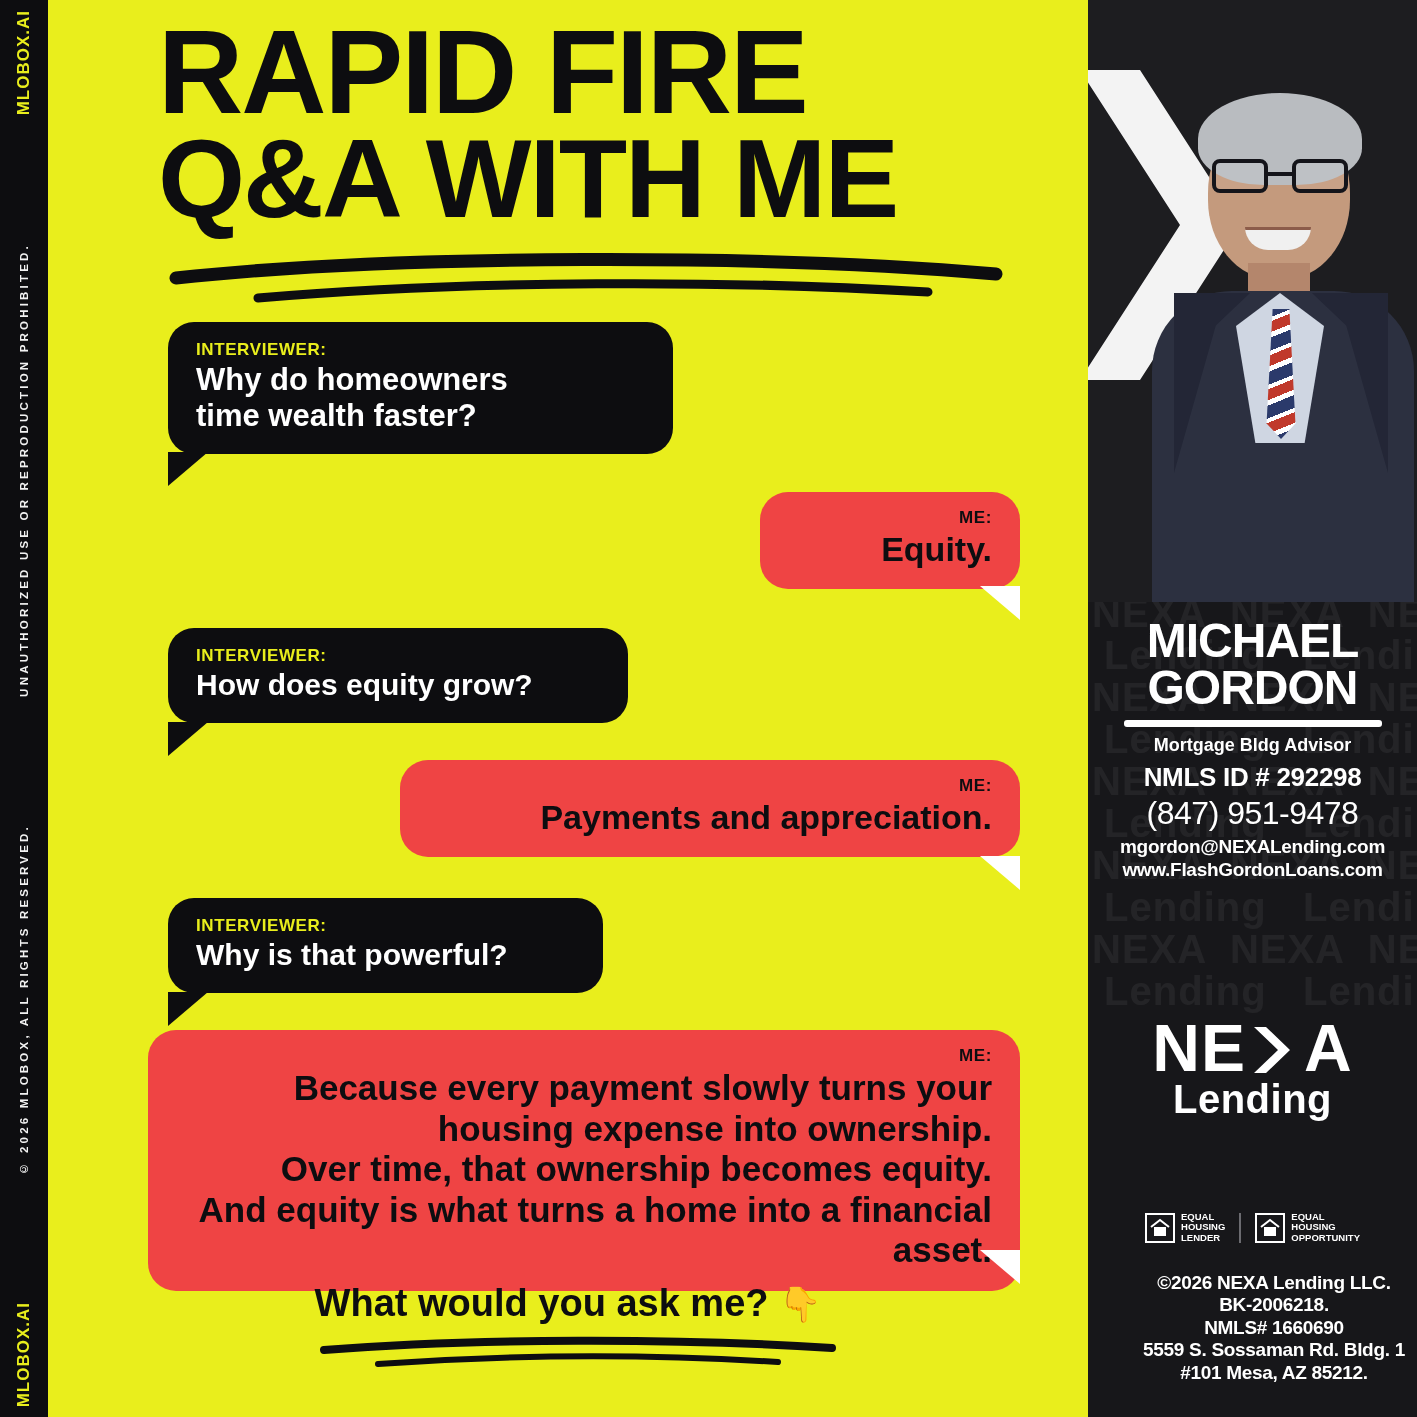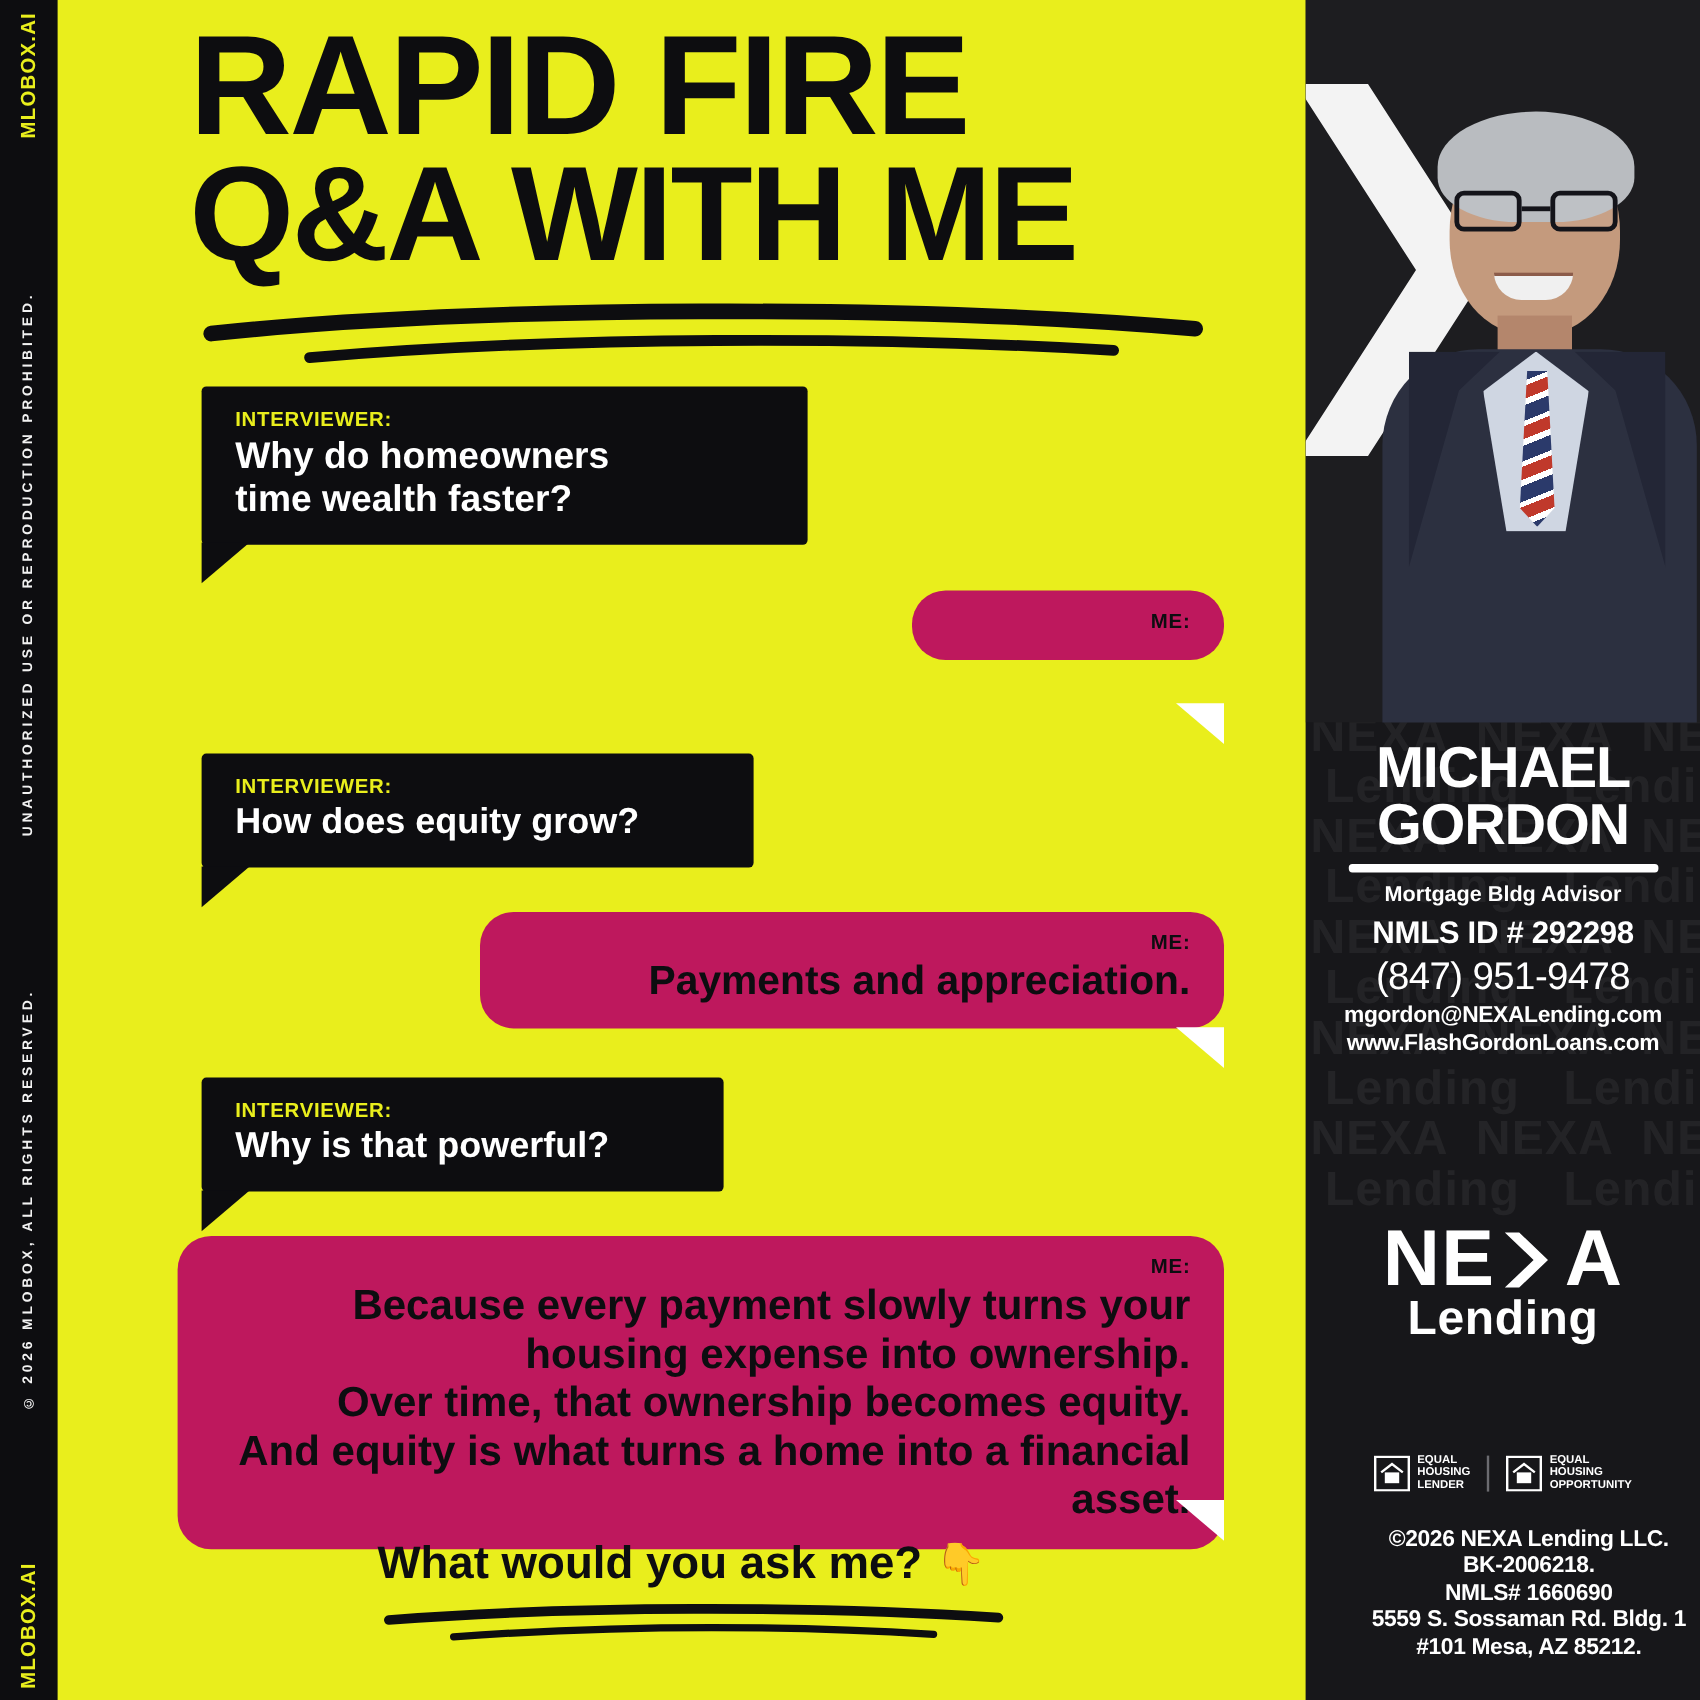--- a/index.html
+++ b/index.html
@@ -92,28 +92,28 @@
     letter-spacing: 0.6px;
     margin-bottom: 2px;
   }
   .bubble .body {
     font-weight: 800;
     line-height: 1.16;
   }
 
   .bubble.q {
     background: #0d0d10;
-    border-radius: 4px;
+    border-radius: 26px;
     padding: 18px 28px 20px 28px;
   }
   .bubble.q .tag { color: #e9ee1c; }
   .bubble.q .body { color: #ffffff; font-size: 31px; }
 
   .bubble.a {
-    background: #be185d;
+    background: #ef4444;
     border-radius: 28px;
     padding: 16px 28px 20px 28px;
     text-align: right;
   }
   .bubble.a .tag { color: #0d0d10; }
   .bubble.a .body { color: #0d0d10; font-size: 31px; }
 
   .tail {
     position: absolute;
     width: 0; height: 0;
@@ -422,20 +422,21 @@
 
     <div class="bubble q" id="q1">
       <div class="tag">INTERVIEWER:</div>
       <div class="body" style="white-space: pre-line;">Why do homeowners
 time wealth faster?</div>
     </div>
     <div class="tail q-tail" id="q1-tail"></div>
 
     <div class="bubble a" id="a1">
       <div class="tag">ME:</div>
+      <div class="body" style="white-space: pre-line;">Equity.</div>
     </div>
     <div class="tail a-tail" id="a1-tail"></div>
 
     <div class="bubble q" id="q2">
       <div class="tag">INTERVIEWER:</div>
       <div class="body" style="white-space: pre-line;">How does equity grow?</div>
     </div>
     <div class="tail q-tail" id="q2-tail"></div>
 
     <div class="bubble a" id="a2">

